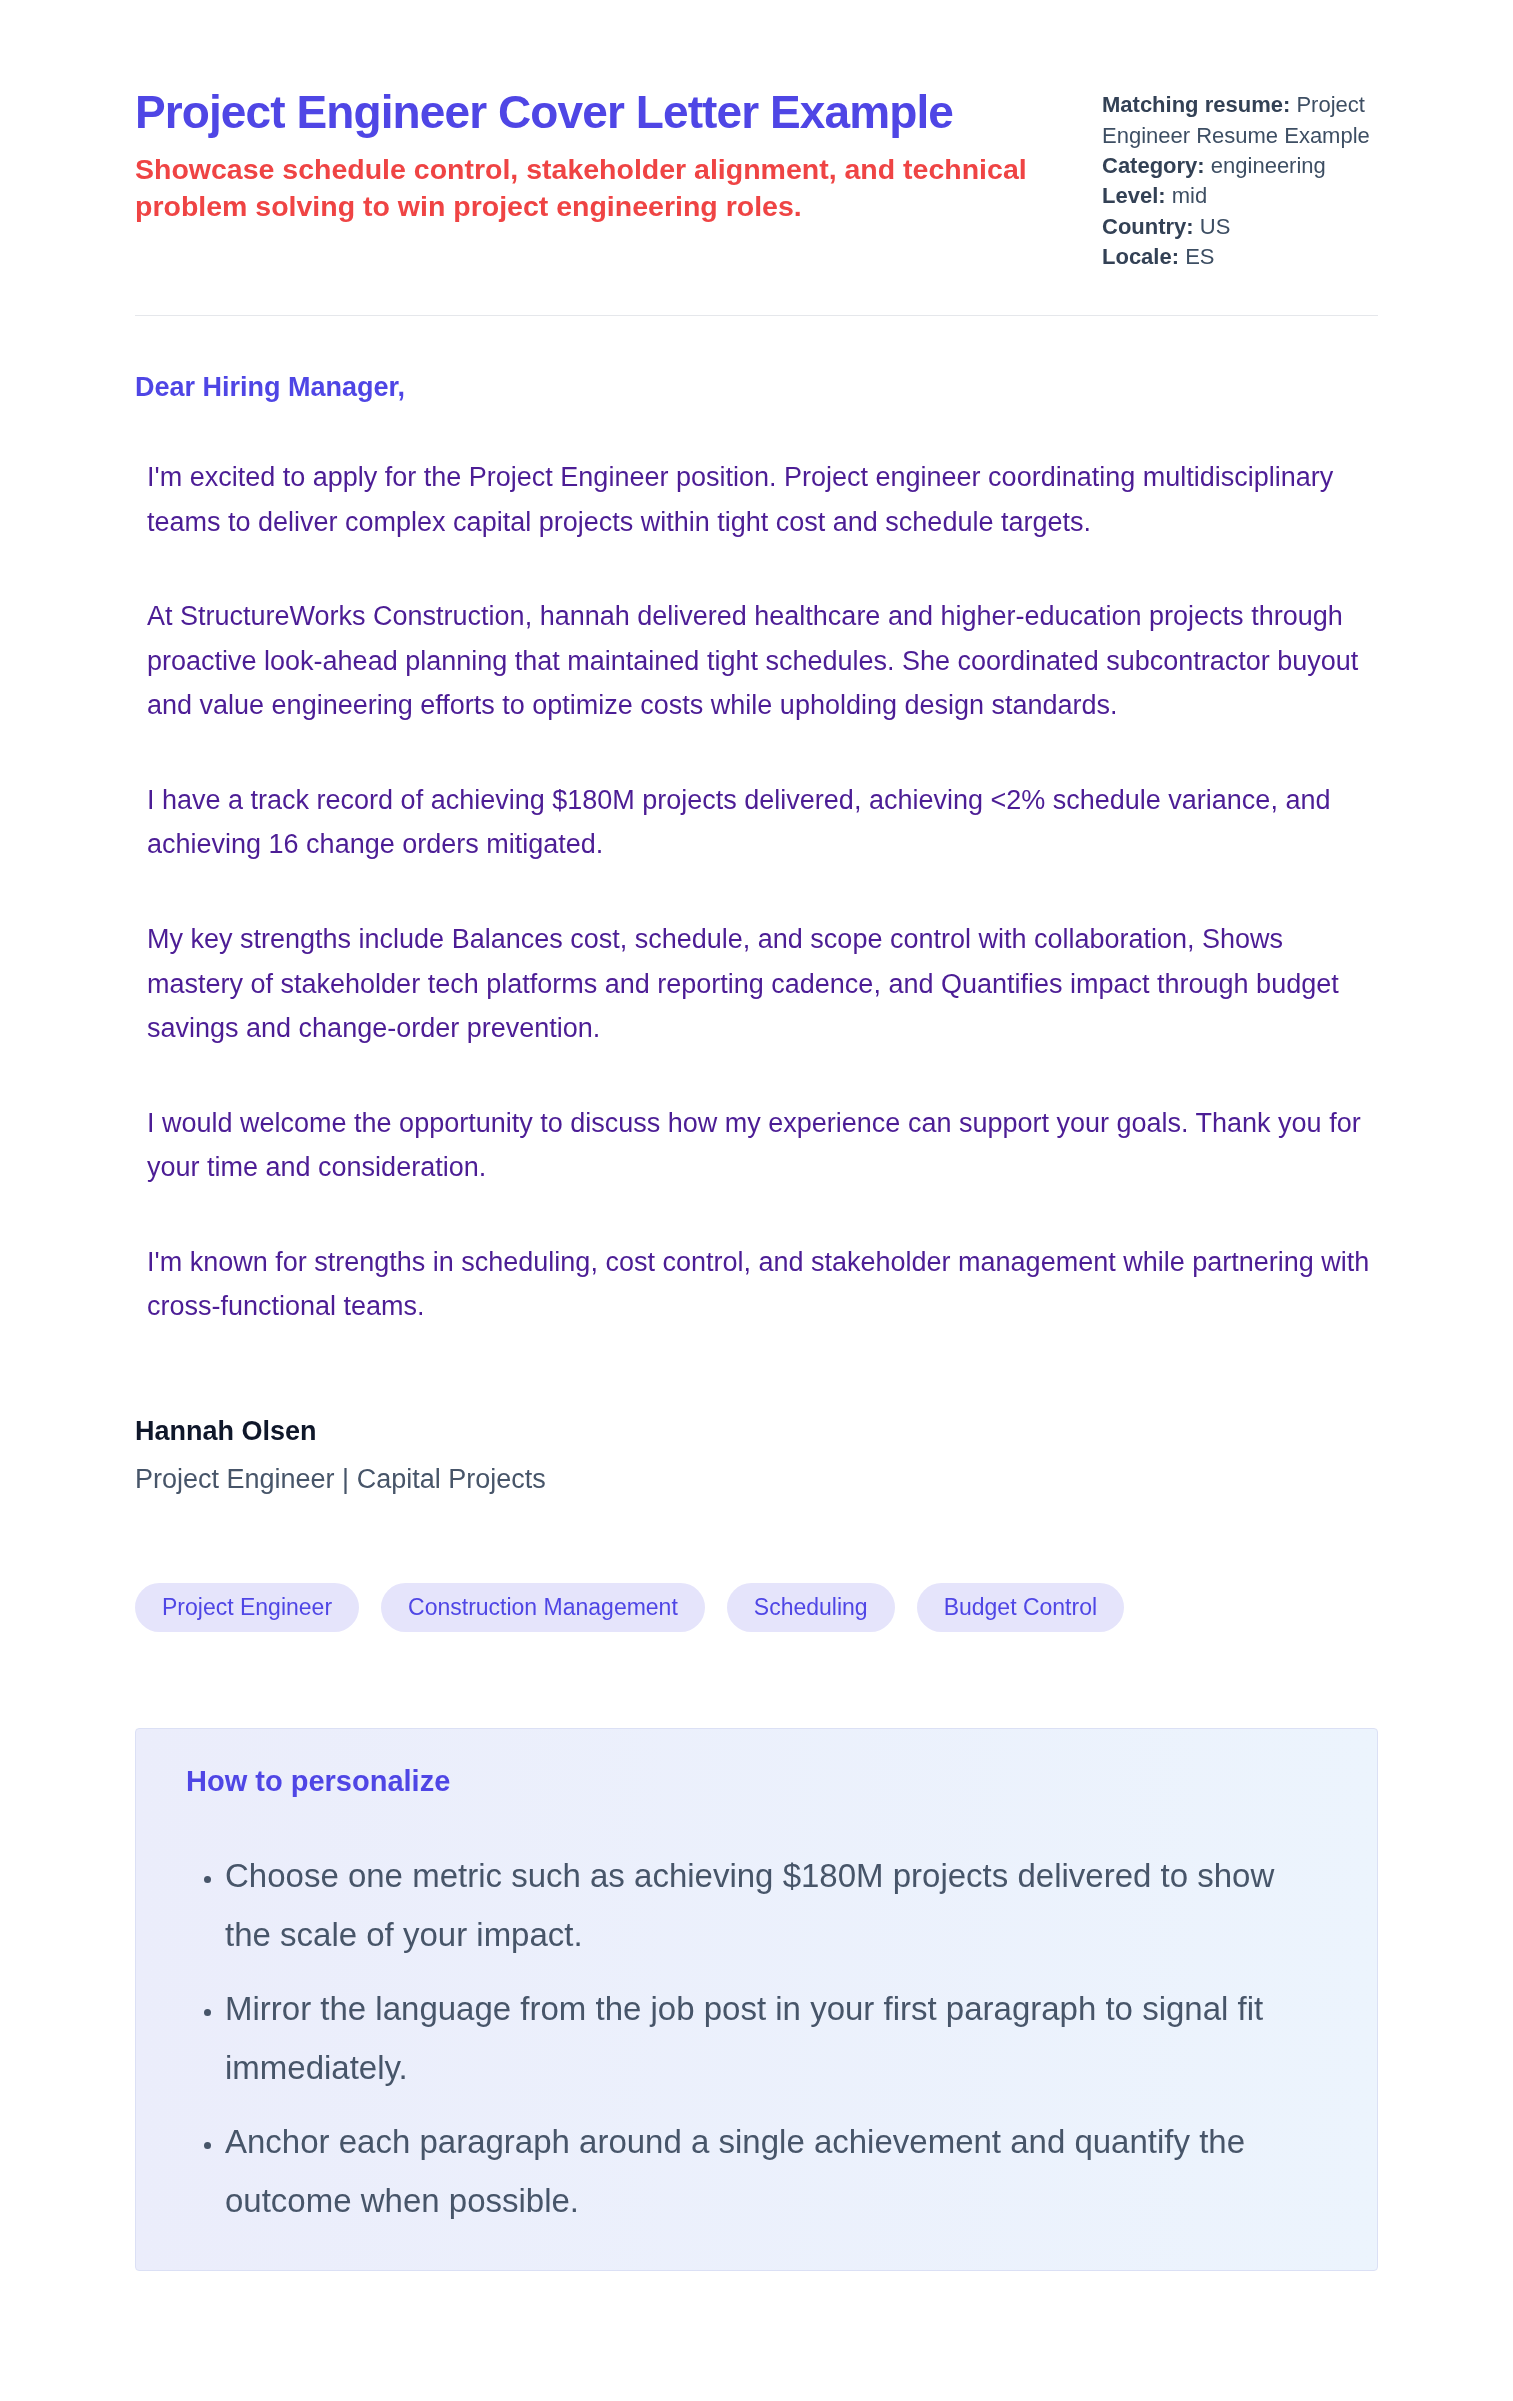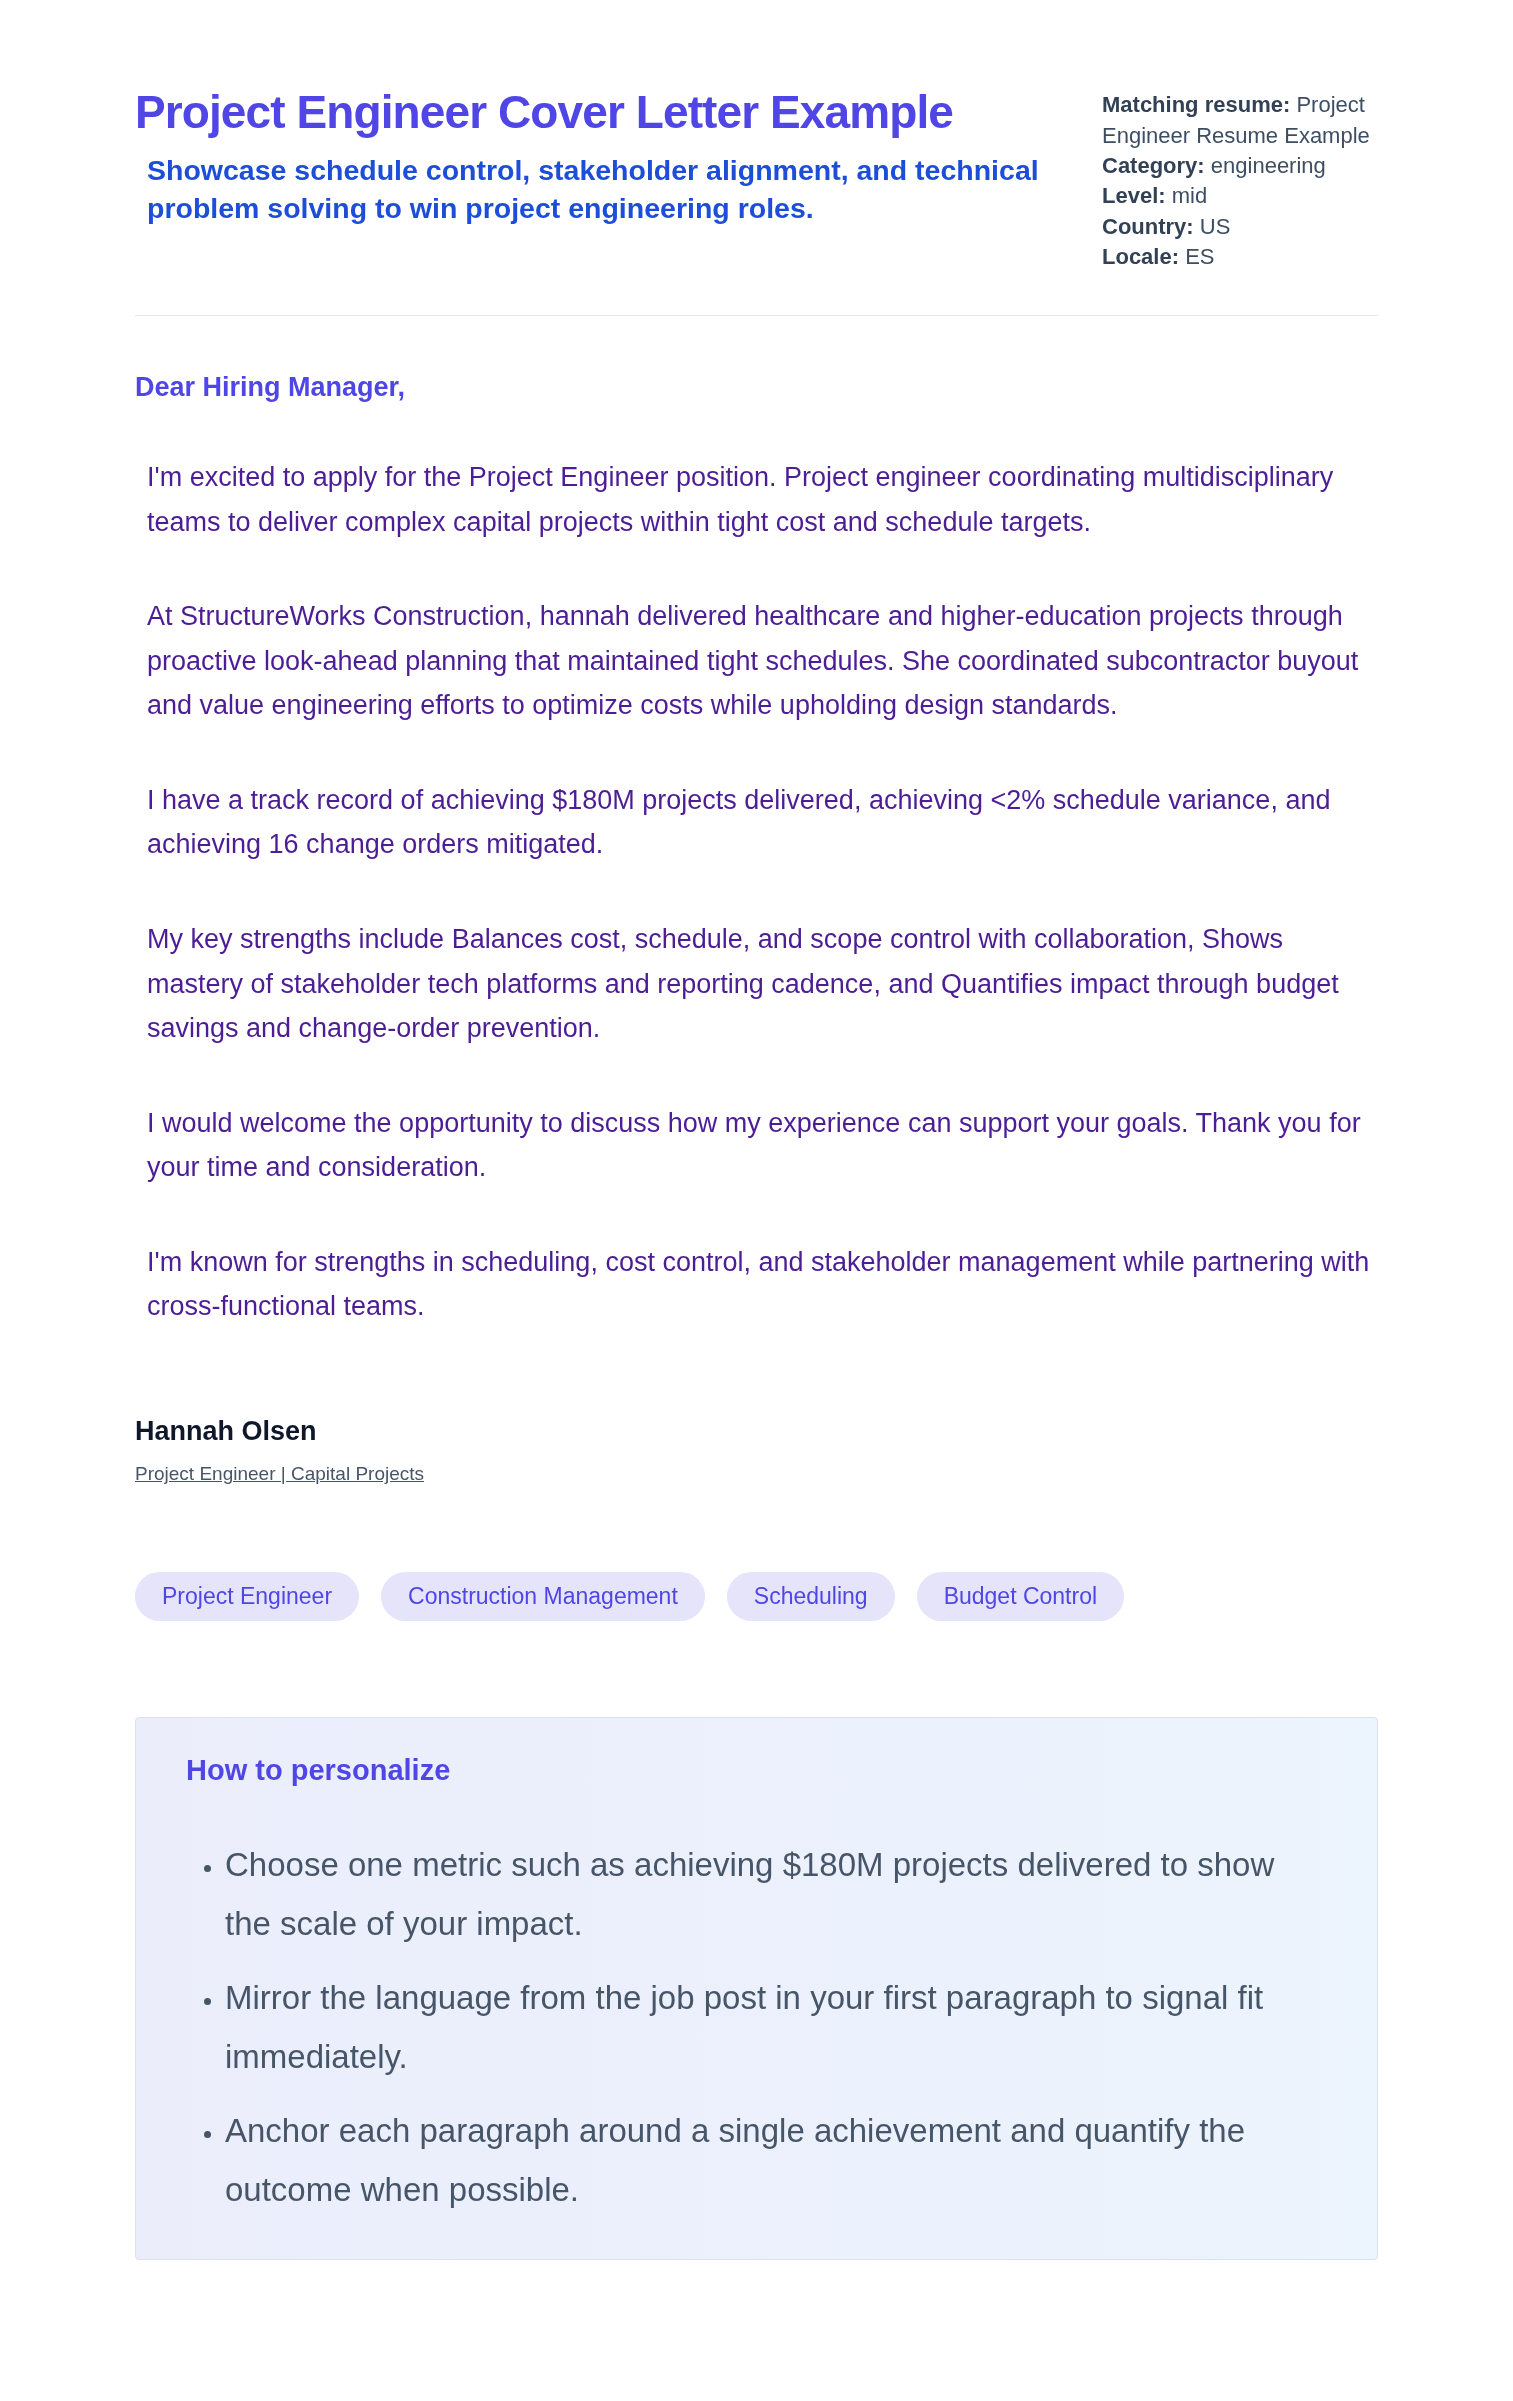--- a/index.html
+++ b/index.html
@@ -24,25 +24,25 @@
   .header-left { flex: 1; max-width: 930px; }
   .page-title {
     margin: 0 0 10.7px 0;
     font-size: 46px;
     line-height: 1.2;
     font-weight: 700;
     letter-spacing: -0.9px;
     color: #4f46e5;
   }
   .page-subtitle {
-    margin: 12px;
+    margin: 0;
     font-size: 28.5px;
     line-height: 1.32;
     font-weight: 700;
-    color: #1d4ed8;
+    color: #ef4444;
   }
   .meta {
     width: 276px;
     flex: 0 0 276px;
     text-align: left;
     font-size: 22px;
     line-height: 1.38;
     color: #3d4e63;
     padding-top: 5.3px;
   }
@@ -72,24 +72,23 @@
 
   .signature-name {
     margin: 85px 0 0 0;
     font-size: 27px;
     line-height: 1.3;
     font-weight: 700;
     color: #0f172a;
   }
   .signature-role {
     margin: 12.5px 0 0 0;
-    font-size: 19px;
+    font-size: 27px;
     line-height: 1.4;
     color: #475569;
-    text-decoration: underline;
   }
 
   
   .tags {
     margin-top: 84px;
     display: flex;
     flex-wrap: wrap;
     gap: 22px;
   }
   .tag {

